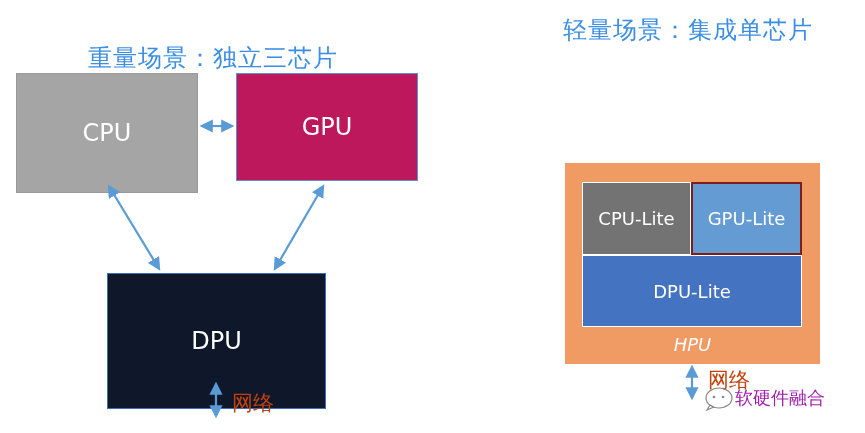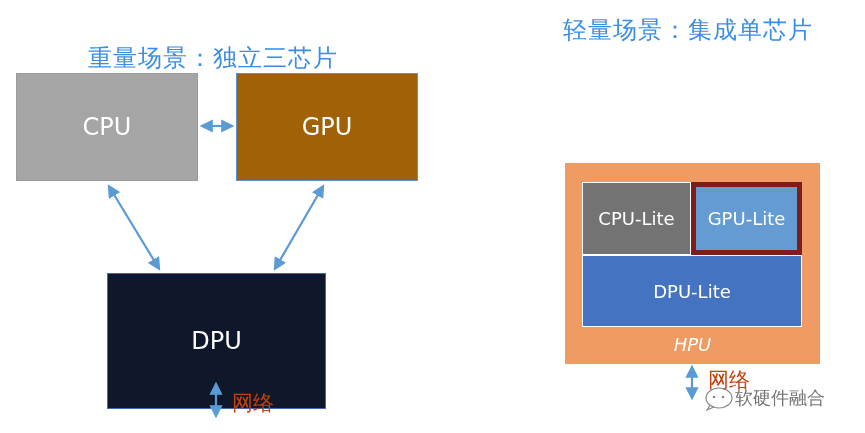--- a/index.html
+++ b/index.html
@@ -3,33 +3,33 @@
   <meta charset="utf-8">
   <style>
     html, body { margin: 0; padding: 0; background: #ffffff; }
     body { width: 865px; height: 433px; position: relative; overflow: hidden;
            font-family: "DejaVu Sans", "Liberation Sans", sans-serif; }
     .title { position: absolute; top: 14px; font-size: 24px; color: #3a8ee6; white-space: nowrap; letter-spacing: 1px; }
     #title-left { left: 88px; margin-top: 28px; }
     #title-right { left: 563px; }
     .box { position: absolute; display: flex; align-items: center; justify-content: center;
            color: #ffffff; box-sizing: border-box; }
-    #cpu { left: 16px; top: 73px; width: 182px; height: 108px; background: #a5a5a5; font-size: 24px; border: 1px solid #9a9a9a; }
-    #gpu { left: 236px; top: 73px; width: 182px; height: 108px; background: #a16207; font-size: 24px; border: 1px solid #5b93cf; }
+    #cpu { left: 16px; top: 73px; width: 182px; height: 120px; background: #a5a5a5; font-size: 24px; border: 1px solid #9a9a9a; }
+    #gpu { left: 236px; top: 73px; width: 182px; height: 108px; background: #be185d; font-size: 24px; border: 1px solid #5b93cf; }
     #dpu { left: 107px; top: 273px; width: 219px; height: 136px; background: #0f172a; font-size: 24px; border: 1px solid #3e6db9; }
     #hpu { left: 565px; top: 163px; width: 255px; height: 201px; background: #f09b63; }
     #hpu-label { position: absolute; left: 565px; top: 334px; width: 255px; text-align: center;
                  font-size: 18px; color: #ffffff; font-style: italic; }
     #cpu-lite { left: 582px; top: 182px; width: 109px; height: 73px; background: #737373; font-size: 18px; border: 1px solid #ffffff; }
-    #gpu-lite { left: 691px; top: 182px; width: 111px; height: 73px; background: #659bd3; font-size: 18px; border: 5px solid #7f1d1d; }
+    #gpu-lite { left: 691px; top: 182px; width: 111px; height: 73px; background: #659bd3; font-size: 18px; border: 2px solid #7f1d1d; }
     #dpu-lite { left: 582px; top: 255px; width: 220px; height: 72px; background: #4474c1; font-size: 18px; border: 1px solid #ffffff; }
     .net-label { position: absolute; font-size: 21px; color: #c2410c; }
     #net-left { left: 232px; top: 389px; }
     #net-right { left: 708px; top: 366px; }
-    #watermark { position: absolute; left: 735px; top: 386px; font-size: 18px; color: #737373; }
+    #watermark { position: absolute; left: 735px; top: 386px; font-size: 18px; color: #a21caf; }
     #wechat-icon { position: absolute; left: 702px; top: 384px; }
     svg.arrows { position: absolute; left: 0; top: 0; }
   </style>
 </head>
 <body>
 
 <div class="title" id="title-left">重量场景：独立三芯片</div>
 <div class="title" id="title-right">轻量场景：集成单芯片</div>
 
 <div class="box" id="cpu">

